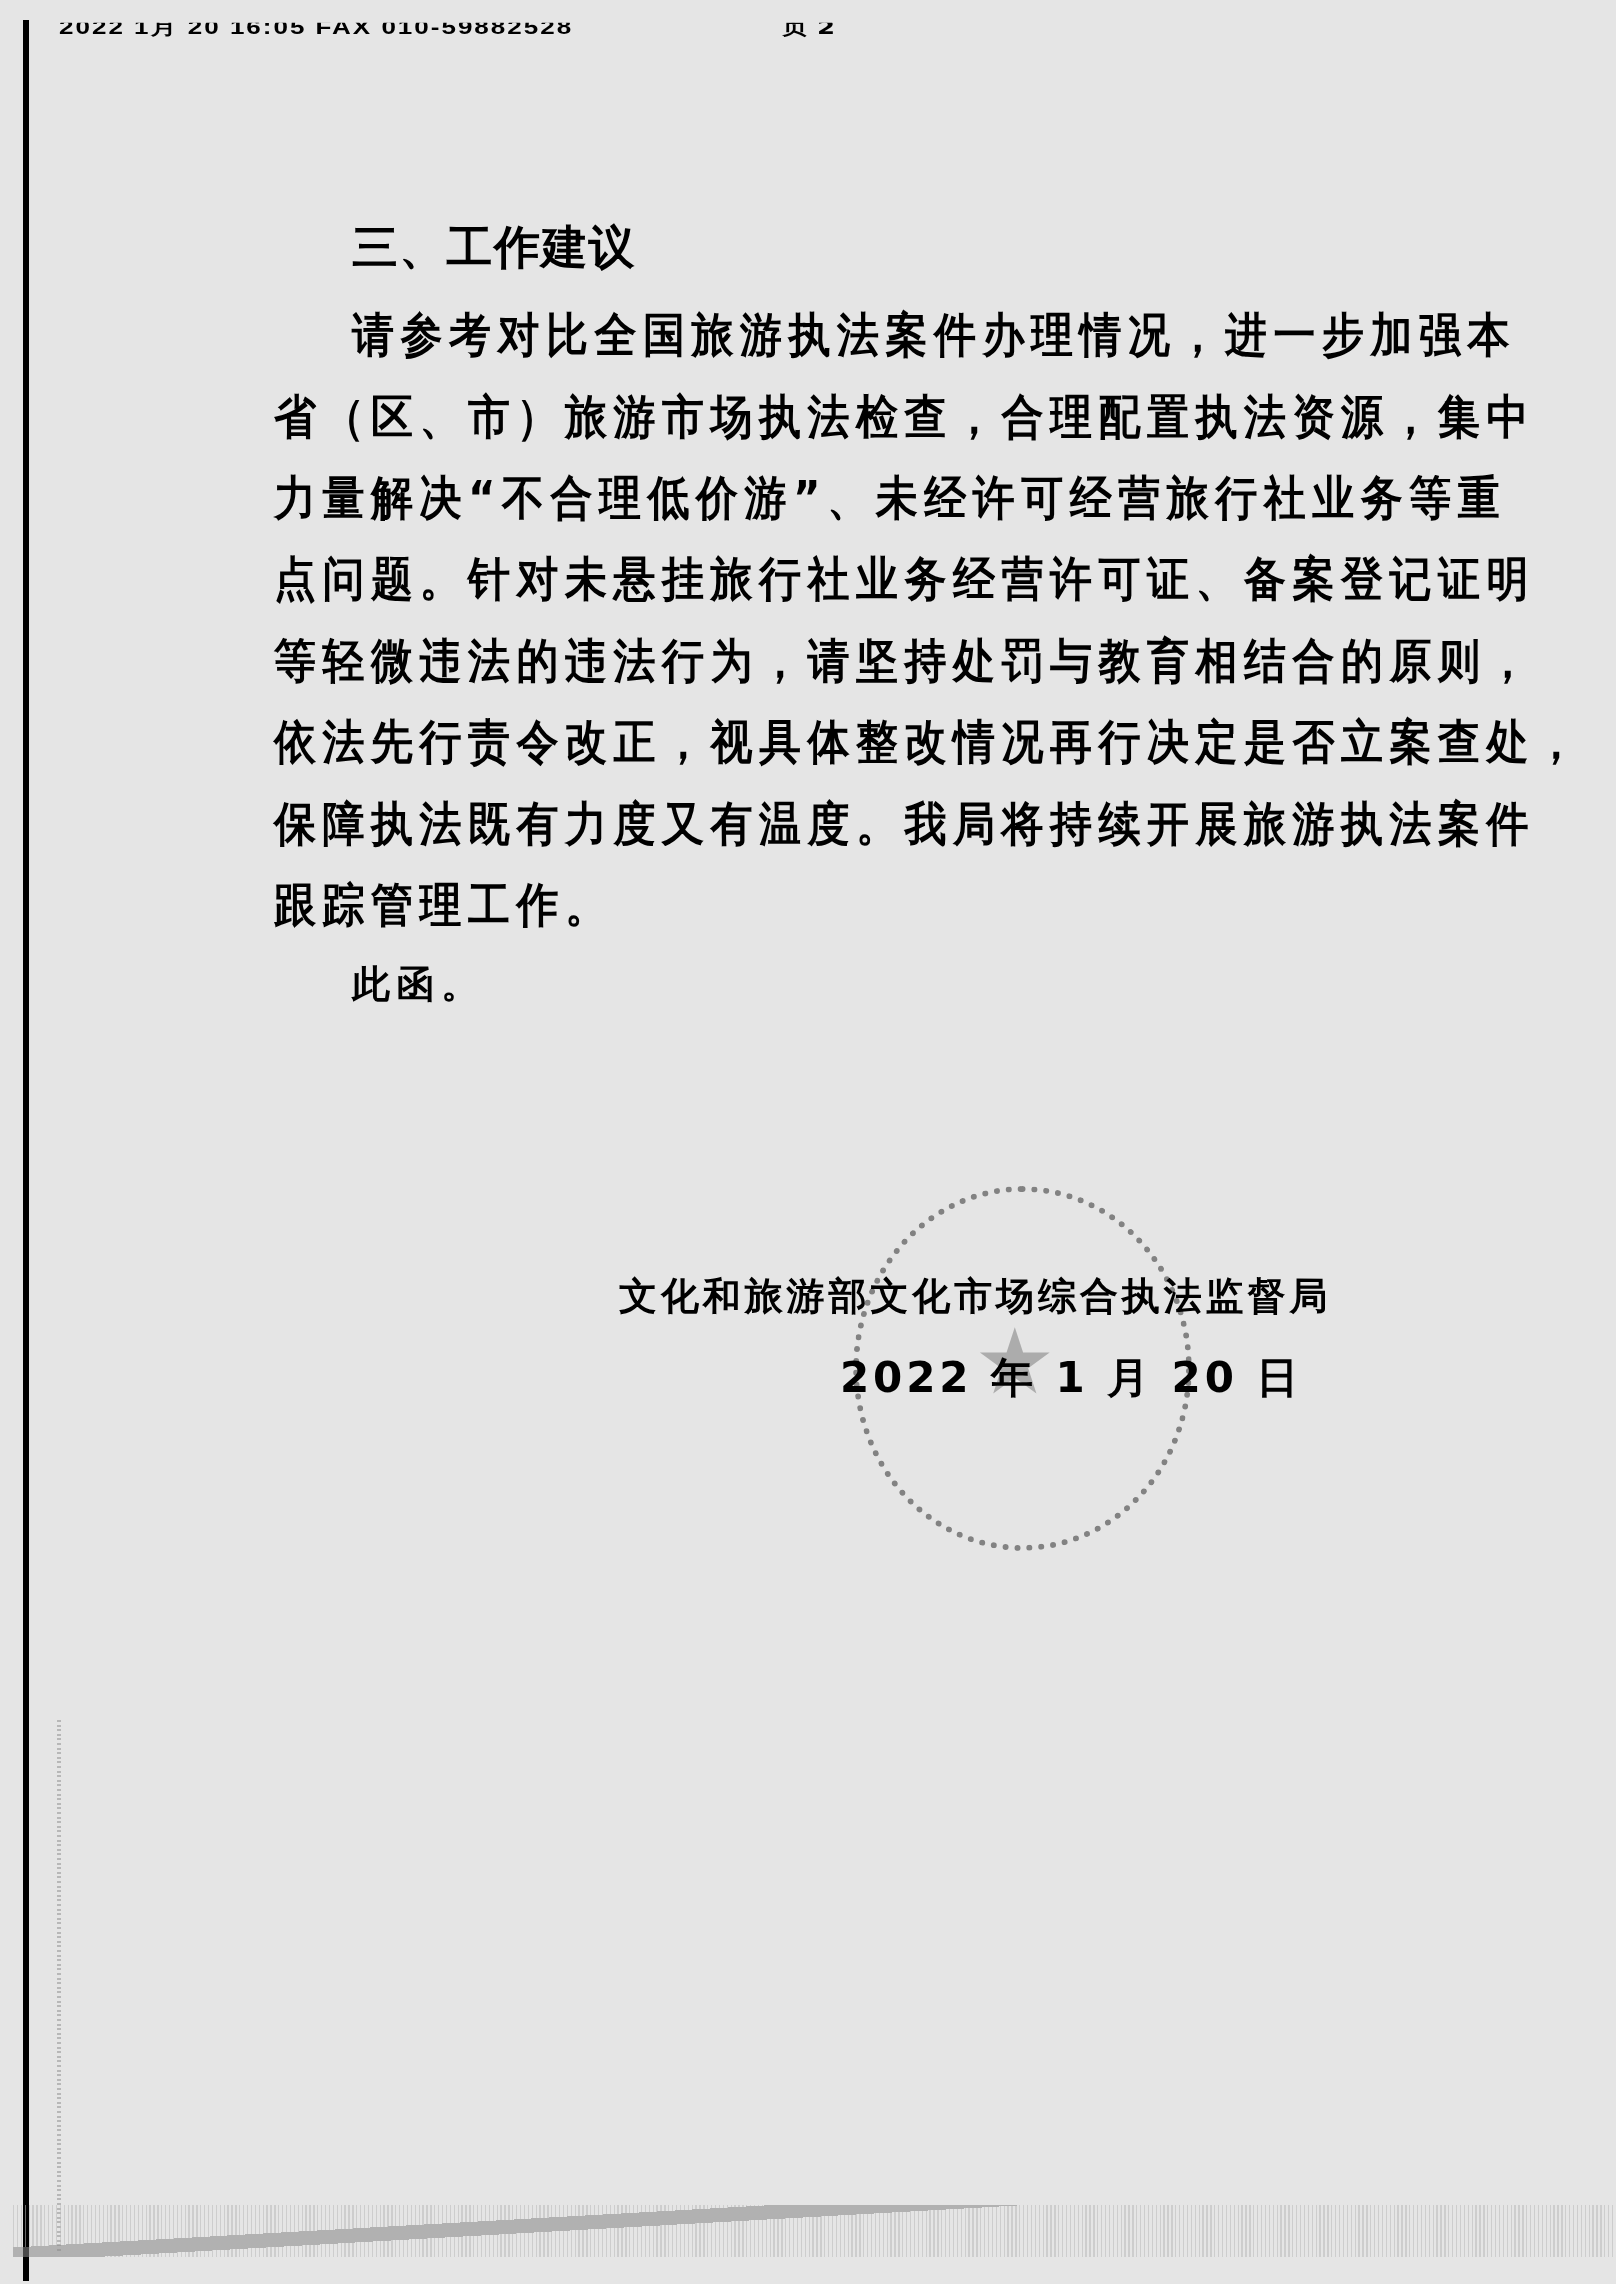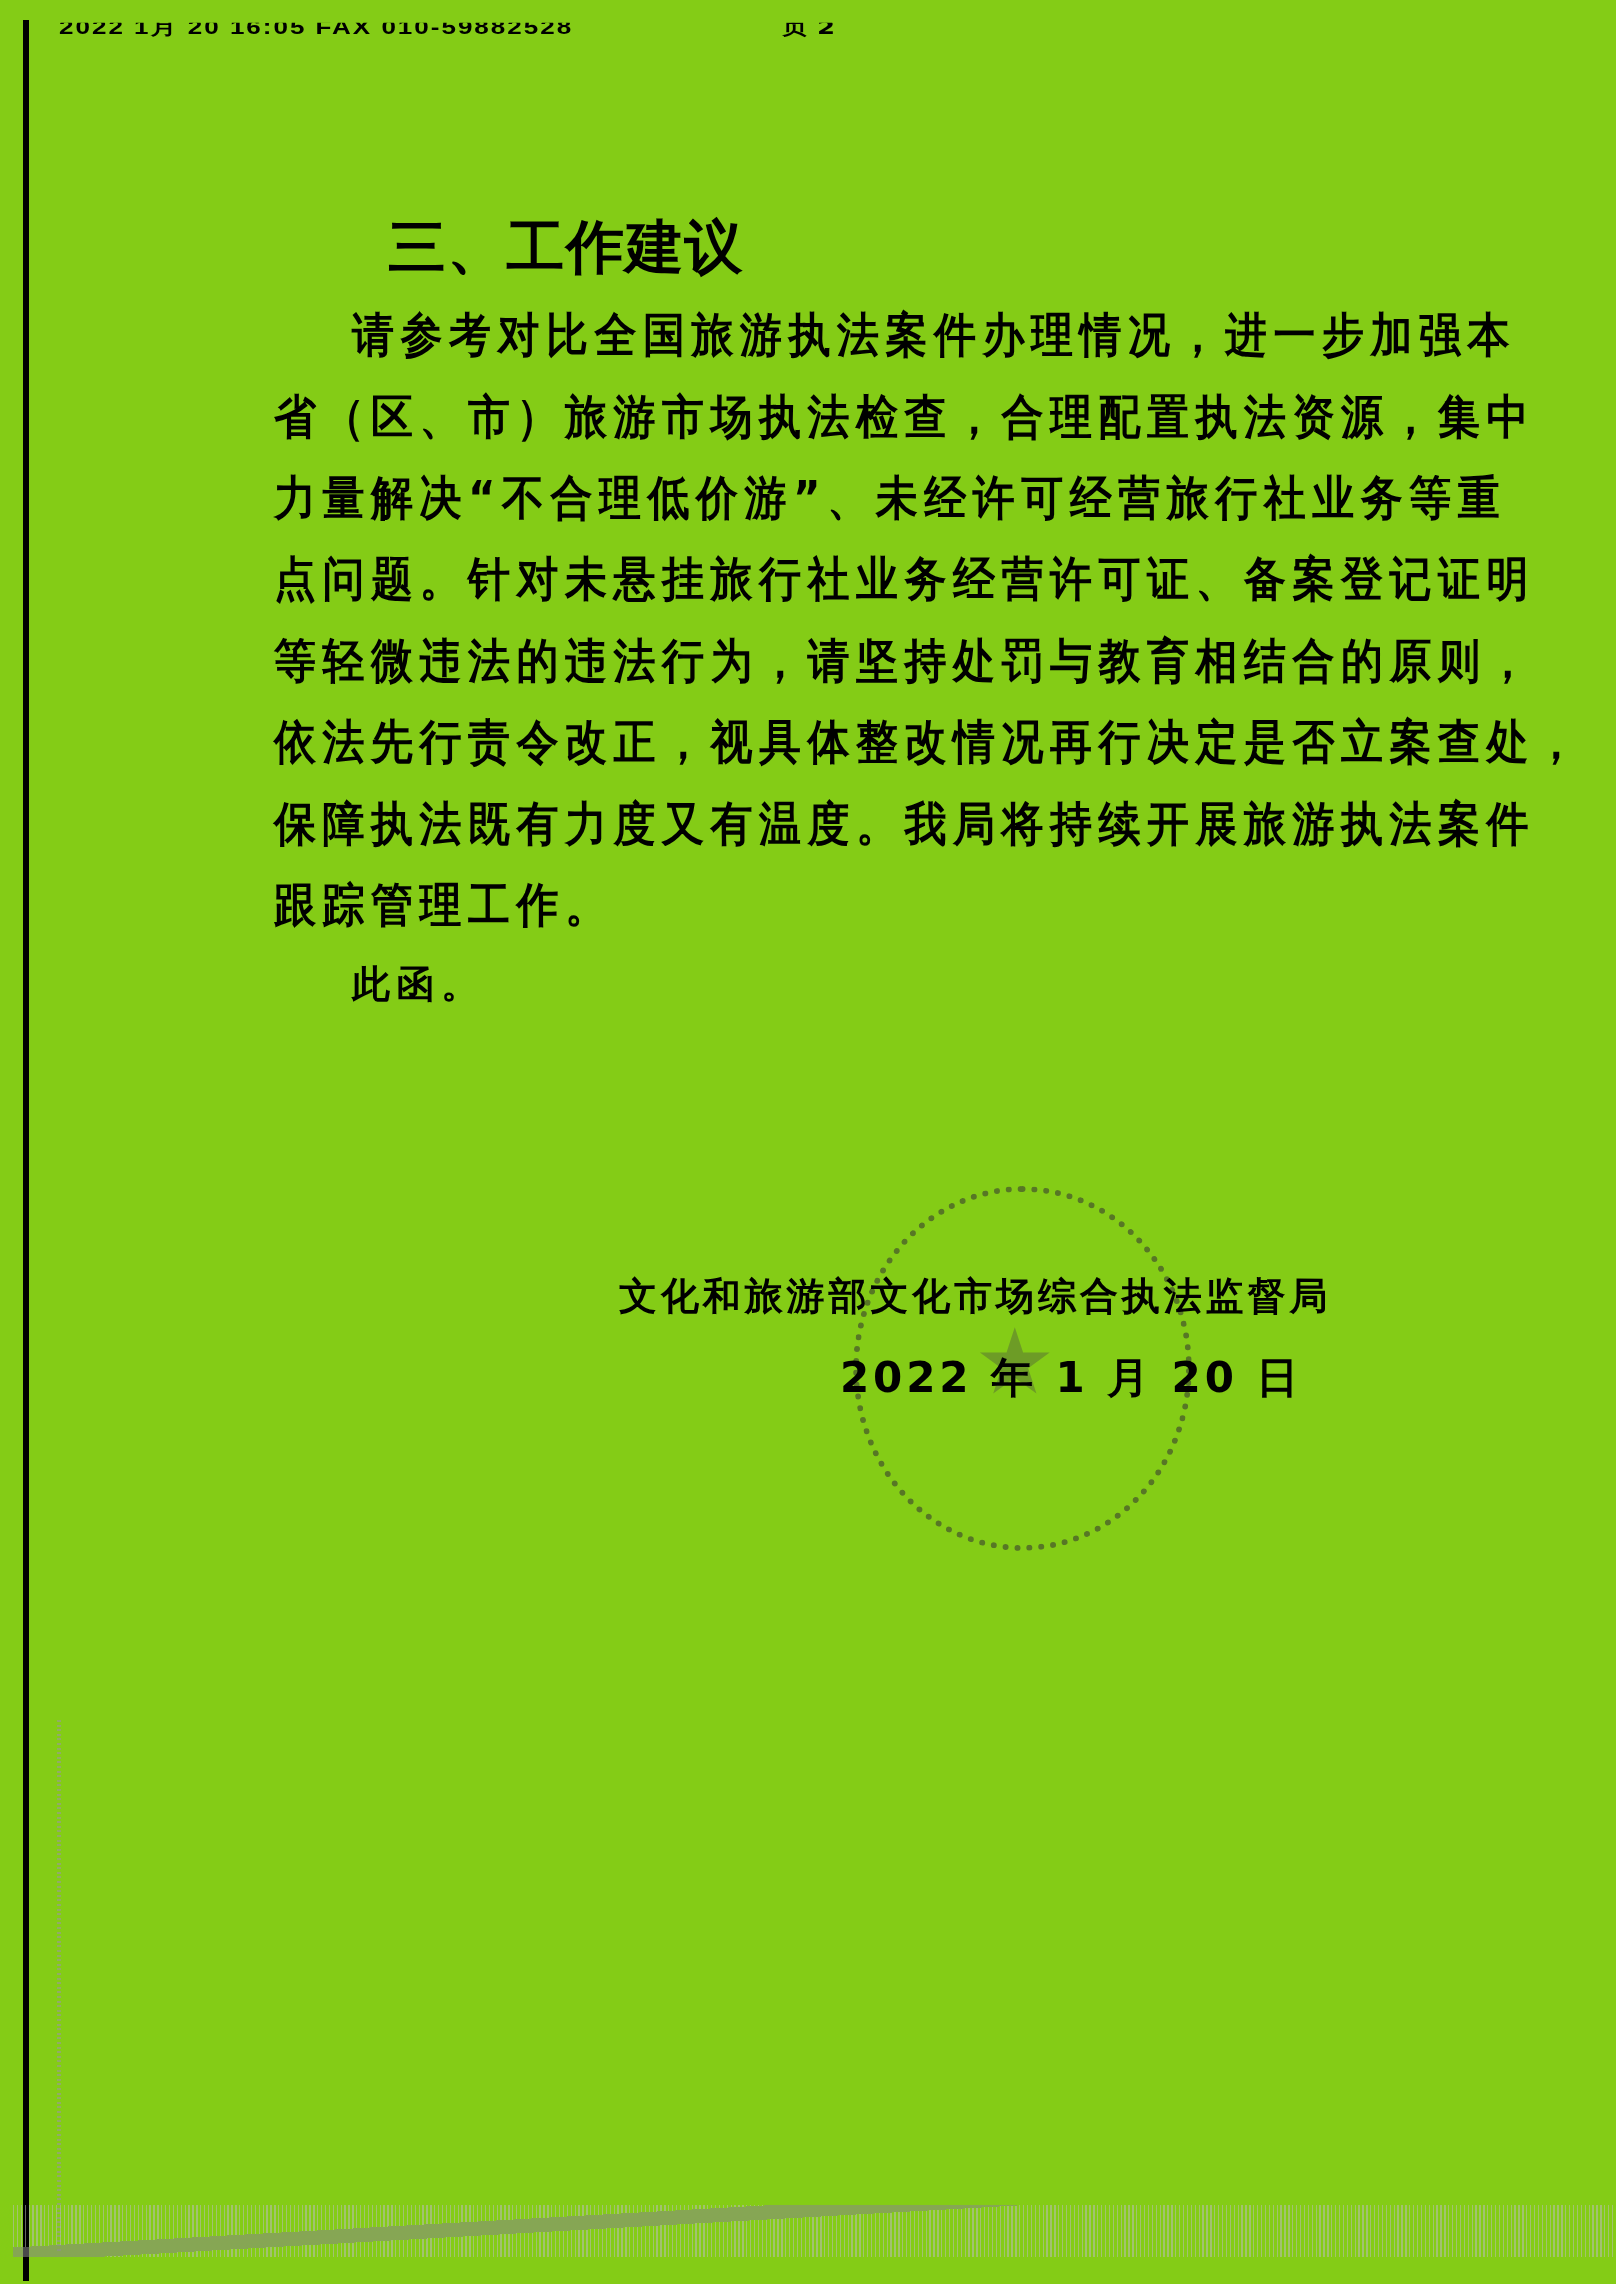--- a/index.html
+++ b/index.html
@@ -12,21 +12,21 @@
     height: 2284px;
     position: relative;
     overflow: hidden;
     font-family: "DejaVu Sans", "Liberation Sans", sans-serif;
     color: #000;
   }
   .page {
     position: absolute;
     left: 0; top: 0;
     width: 1616px; height: 2284px;
-    background: #84cc16;
+    background: #e5e5e5;
   }
   .left-bar {
     position: absolute;
     left: 23px; top: 19.5px;
     width: 5.9px; height: 2261px;
     background: #000;
   }
   .fax-header {
     position: absolute;
     left: 59px; top: 14.3px;
@@ -47,26 +47,25 @@
     font-size: 26px;
     font-weight: bold;
     transform: scaleY(0.75);
     transform-origin: top left;
     clip-path: inset(11.7px 0 0 0);
     white-space: pre;
   }
   .heading {
     position: absolute;
     left: 352px; top: 221px;
-    font-size: 58px;
+    font-size: 46px;
     font-weight: bold;
     line-height: 52px;
     letter-spacing: 1.3px;
     white-space: nowrap;
-    margin-left: 36px;
   }
   .body-line {
     position: absolute;
     left: 274px;
     width: 1134px;
     font-size: 42px;
     line-height: 52px;
     letter-spacing: 6.5px;
     white-space: nowrap;
     font-weight: bold;

